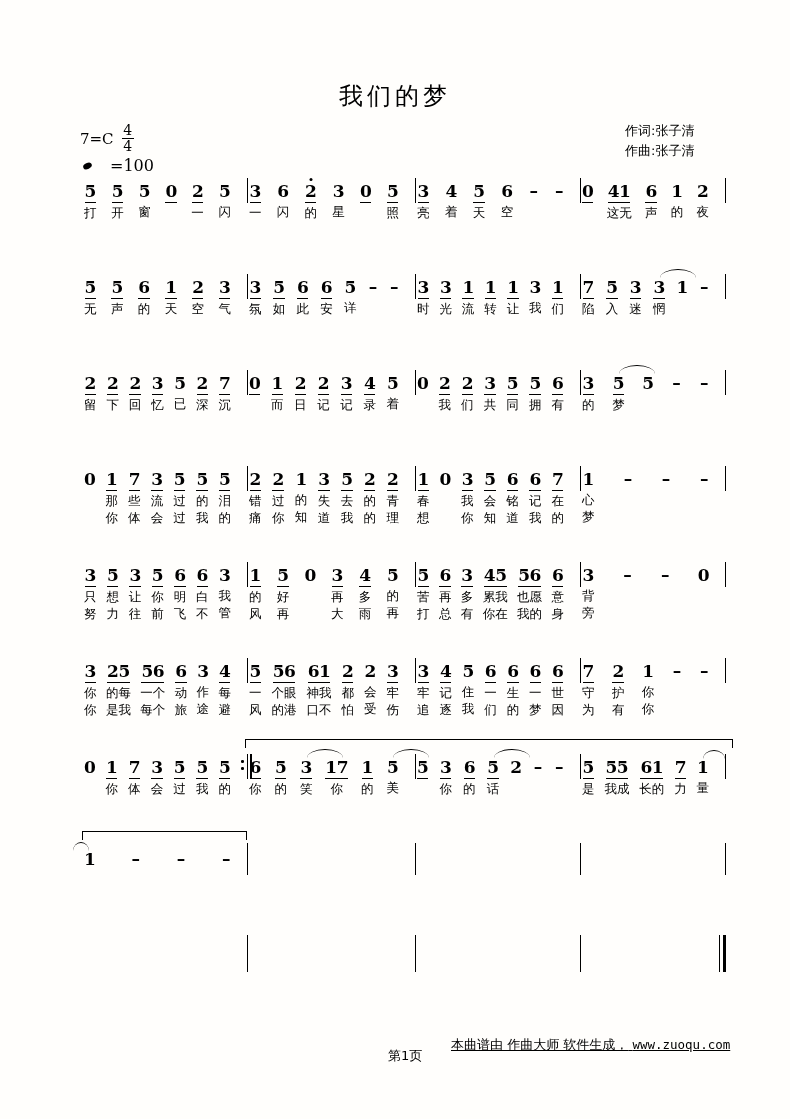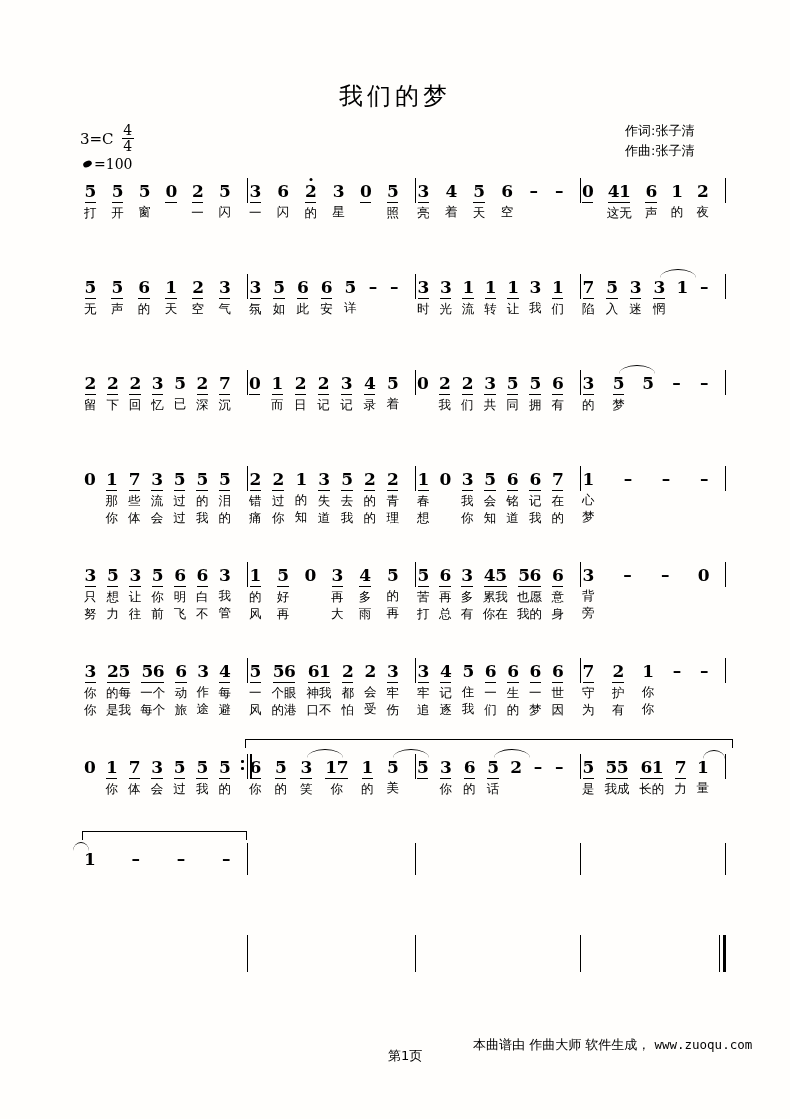--- a/index.html
+++ b/index.html
@@ -5,22 +5,22 @@
   html,body{margin:0;padding:0;background:#fff;}
   .page{position:relative;width:790px;height:1119px;background:#fffefc;color:#000;
         font-family:"DejaVu Sans","Liberation Sans",sans-serif;overflow:hidden;}
   .title{position:absolute;top:80px;left:0;width:100%;text-align:center;
          font-family:"DejaVu Serif","Liberation Serif",serif;font-size:24px;letter-spacing:4px;}
   .credits{position:absolute;left:625px;top:121px;font-size:13px;line-height:20px;}
   .keysig{position:absolute;left:80px;top:124px;display:flex;align-items:center;gap:8px;
           font-family:"DejaVu Serif","Liberation Serif",serif;font-size:15px;}
   .frac{display:inline-flex;flex-direction:column;align-items:center;font-size:14px;line-height:13px;}
   .fline{width:12px;height:1px;background:#000;margin:1px 0;}
-  .tempo{position:absolute;left:83px;top:156px;display:flex;align-items:center;gap:2px;
-         font-family:"DejaVu Serif","Liberation Serif",serif;font-size:14px;}
+  .tempo{position:absolute;left:83px;top:156px;display:flex;align-items:center;gap:18px;
+         font-family:"DejaVu Serif","Liberation Serif",serif;font-size:16px;}
   .notehead{width:9px;height:6px;background:#000;border-radius:50%;transform:rotate(-25deg);display:inline-block;}
   .score{position:absolute;left:82px;top:0;width:700px;height:1030px;}
   .system{position:absolute;left:0;width:665px;}
   .barseg{position:absolute;top:0;display:flex;justify-content:space-between;align-items:flex-start;
           box-sizing:border-box;padding:0 16px 0 2px;}
   .col{position:relative;text-align:center;min-width:10px;}
   .note{display:inline-block;font-family:"DejaVu Serif","Liberation Serif",serif;font-weight:bold;
         font-size:17px;line-height:20px;letter-spacing:-0.5px;padding-bottom:1px;}
   .u1{border-bottom:1.4px solid #000;}
   .lyr{font-size:12.5px;line-height:14px;height:14px;margin-top:3px;white-space:nowrap;}
@@ -35,39 +35,39 @@
   .blrep .ln1{position:absolute;left:2px;top:0;width:1.2px;height:100%;background:#000;}
   .blrep .ln2{position:absolute;left:5px;top:0;width:2.2px;height:100%;background:#000;}
   .blrep .d{position:absolute;left:-4px;width:2.6px;height:2.6px;border-radius:50%;background:#000;}
   .blfin .ln1{position:absolute;left:0;top:0;width:1.4px;height:100%;background:#000;}
   .blfin .ln2{position:absolute;left:4px;top:0;width:2.6px;height:100%;background:#000;}
   .blfin{position:absolute;}
   .bracket{position:absolute;top:-18px;height:8px;border-top:1.4px solid #000;
            border-left:1.4px solid #000;border-right:1.4px solid #000;}
   .footer{position:absolute;top:1036px;left:0;width:100%;font-size:13px;}
   .pgnum{position:absolute;left:388px;top:0;margin-top:11px;}
-  .gen{position:absolute;left:473px;top:0;white-space:nowrap;}
+  .gen{position:absolute;left:451px;top:0;white-space:nowrap;text-decoration:underline;}
   .gen .url{font-family:"DejaVu Sans Mono","Liberation Mono",monospace;font-size:12.5px;}
   .watermark{position:absolute;left:668px;top:1070px;font-size:34px;font-weight:bold;
              color:#c9c9c9;letter-spacing:-1px;font-family:"Liberation Sans","DejaVu Sans",sans-serif;}
 </style>
 </head>
 <body>
 
 <div class="page">
 
   <div class="title">我们的梦</div>
 
   <div class="credits">
     <div>作词:张子清</div>
     <div>作曲:张子清</div>
   </div>
 
   <div class="keysig">
-    <span>3=C</span>
+    <span>7=C</span>
     <span class="frac">
       <span>4</span>
       <span class="fline"></span>
       <span>4</span>
     </span>
   </div>
 
   <div class="tempo">
     <span class="notehead"></span>
     <span>=100</span>

